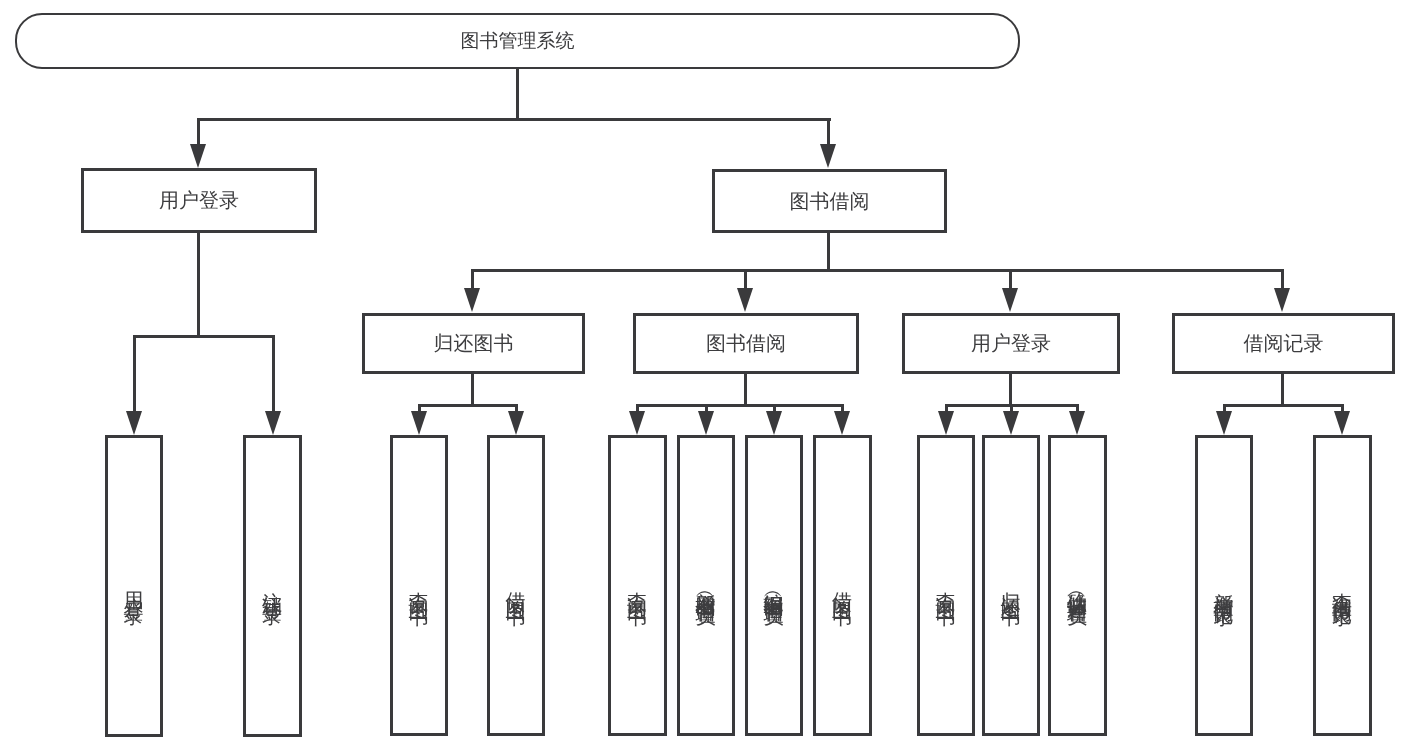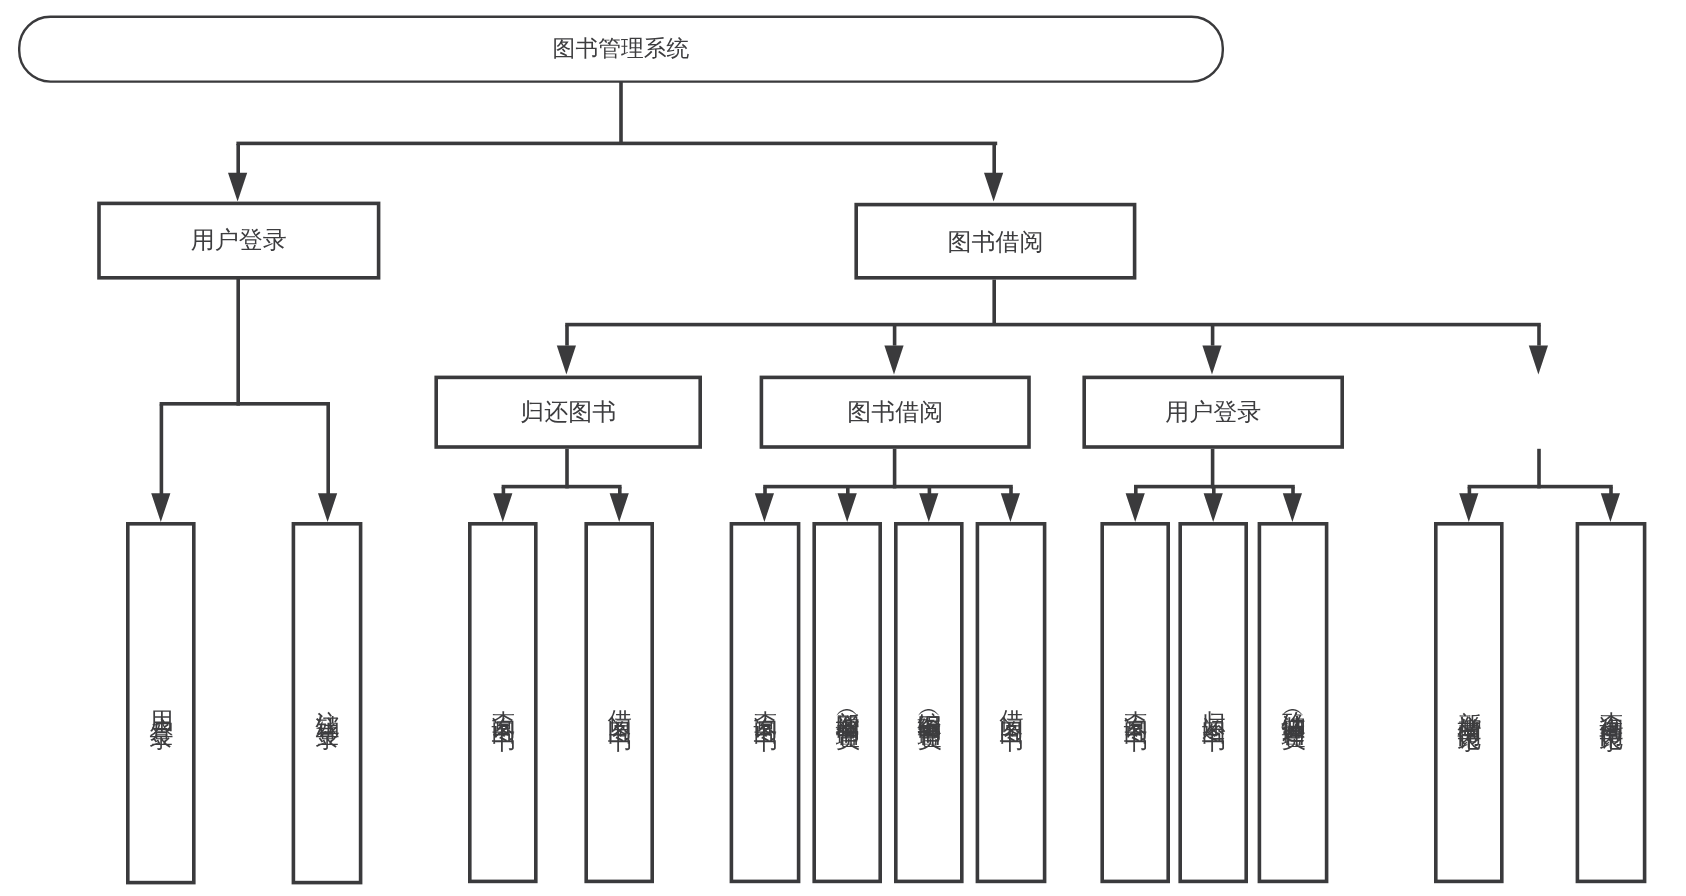--- a/index.html
+++ b/index.html
@@ -72,20 +72,23 @@
   <div class="arrow" style="left:1274px;top:288px;"></div>
 
   <div class="box" style="left:362px;top:313px;width:223px;height:61px;">
     <span>归还图书</span>
   </div>
   <div class="box" style="left:633px;top:313px;width:226px;height:61px;">
     <span>图书借阅</span>
   </div>
   <div class="box" style="left:902px;top:313px;width:218px;height:61px;">
     <span>用户登录</span>
+  </div>
+  <div class="box" style="left:1172px;top:313px;width:223px;height:61px;">
+    <span>借阅记录</span>
   </div>
 
   <div class="vl" style="left:471px;top:374px;height:33px;"></div>
   <div class="hl" style="left:418px;top:404px;width:100px;"></div>
   <div class="vl" style="left:418px;top:406px;height:8px;"></div>
   <div class="arrow" style="left:411px;top:411px;"></div>
   <div class="vl" style="left:515px;top:406px;height:8px;"></div>
   <div class="arrow" style="left:508px;top:411px;"></div>
 
   <div class="vl" style="left:744px;top:374px;height:33px;"></div>

